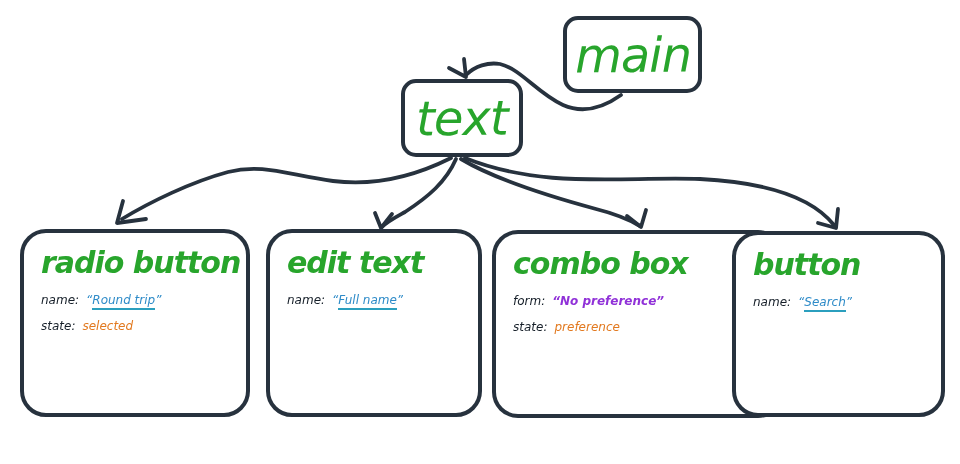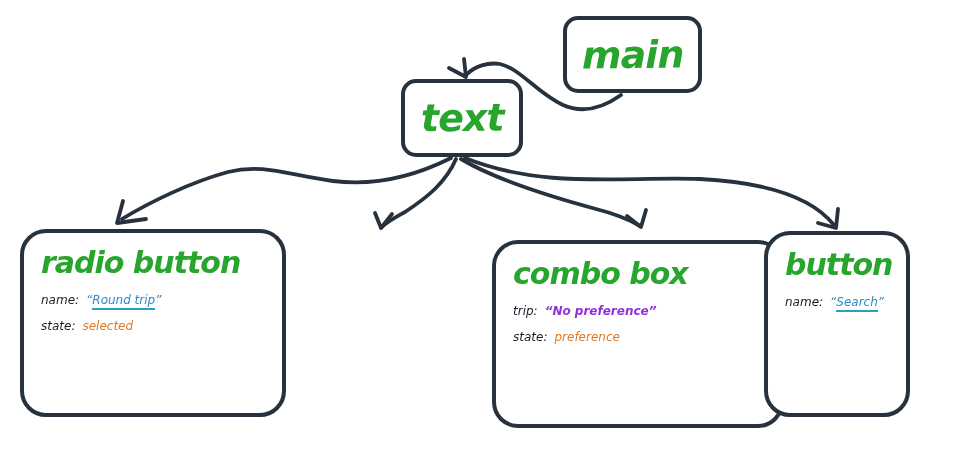--- a/index.html
+++ b/index.html
@@ -11,21 +11,21 @@
   }
   .edges{position:absolute;left:0;top:0;}
   .edge{fill:none;stroke:var(--ink);stroke-width:3.8;stroke-linecap:round;}
   .head{fill:none;stroke:var(--ink);stroke-width:3.8;stroke-linecap:round;stroke-linejoin:round;}
   .node{
     position:absolute;background:#fff;border:4px solid var(--ink);
     box-sizing:border-box;
   }
   .pill{border-radius:15px;display:flex;align-items:center;justify-content:center;}
   .pill .node-label{
-    color:var(--green);font-size:38px;font-weight:bold;line-height:1;
+    color:var(--green);font-size:48px;font-weight:normal;line-height:1;
     letter-spacing:-1px;transform:rotate(-0.5deg);
   }
   .card{border-radius:26px;padding:8px 15px;}
   .title{
     color:var(--green);font-size:30px;font-weight:bold;white-space:nowrap;
     letter-spacing:-1px;margin:3px 0 6px 2px;line-height:1.25;
   }
   .prop{
     font-size:12px;color:var(--label);margin:11px 0 0 2px;
     white-space:nowrap;line-height:1.3;
@@ -59,41 +59,47 @@
   </svg>
 
   <div class="node pill" style="left:563px;top:16px;width:139px;height:77px">
     <span class="node-label">main</span>
   </div>
 
   <div class="node pill" style="left:401px;top:79px;width:122px;height:78px">
     <span class="node-label">text</span>
   </div>
 
-  <div class="node card" style="left:20px;top:229px;width:266px;height:188px">
+  <div class="node card" style="left:20px;top:229px;width:230px;height:188px">
     <div class="title">radio button</div>
     <div class="prop">
       <span class="key">name:</span><span class="val-name"><span class="q">“</span><span class="txt">Round trip</span><span class="q">”</span></span>
     </div>
     <div class="prop">
       <span class="key">state:</span><span class="val-state">selected</span>
     </div>
   </div>
 
+  <div class="node card" style="left:266px;top:229px;width:216px;height:188px">
+    <div class="title">edit text</div>
+    <div class="prop">
+      <span class="key">name:</span><span class="val-name"><span class="q">“</span><span class="txt">Full name</span><span class="q">”</span></span>
+    </div>
+  </div>
 
-  <div class="node card" style="left:492px;top:240px;width:292px;height:188px">
+  <div class="node card" style="left:492px;top:230px;width:292px;height:188px">
     <div class="title">combo box</div>
     <div class="prop">
-      <span class="key">trip:</span><span class="val-value"><span class="q">“</span><span class="txt">No preference</span><span class="q">”</span></span>
+      <span class="key">form:</span><span class="val-value"><span class="q">“</span><span class="txt">No preference</span><span class="q">”</span></span>
     </div>
     <div class="prop">
       <span class="key">state:</span><span class="val-state">preference</span>
     </div>
   </div>
 
-  <div class="node card" style="left:764px;top:231px;width:146px;height:186px">
+  <div class="node card" style="left:732px;top:231px;width:213px;height:186px">
     <div class="title">button</div>
     <div class="prop">
       <span class="key">name:</span><span class="val-name"><span class="q">“</span><span class="txt">Search</span><span class="q">”</span></span>
     </div>
   </div>
 
 </div>
 
 </body></html>

